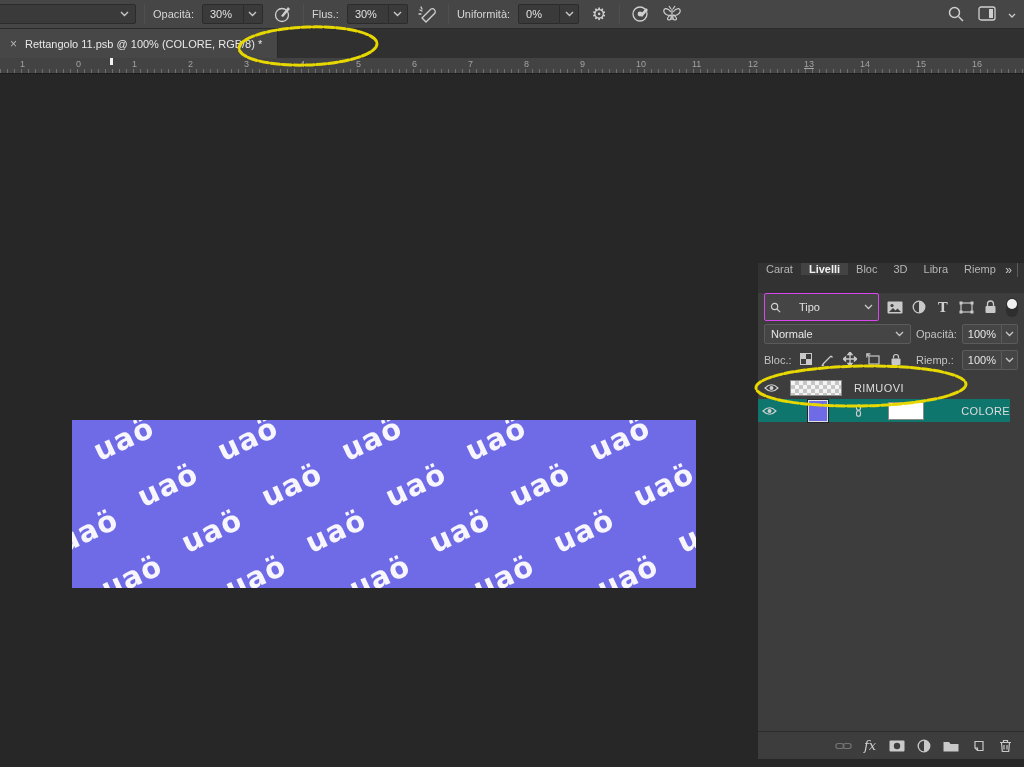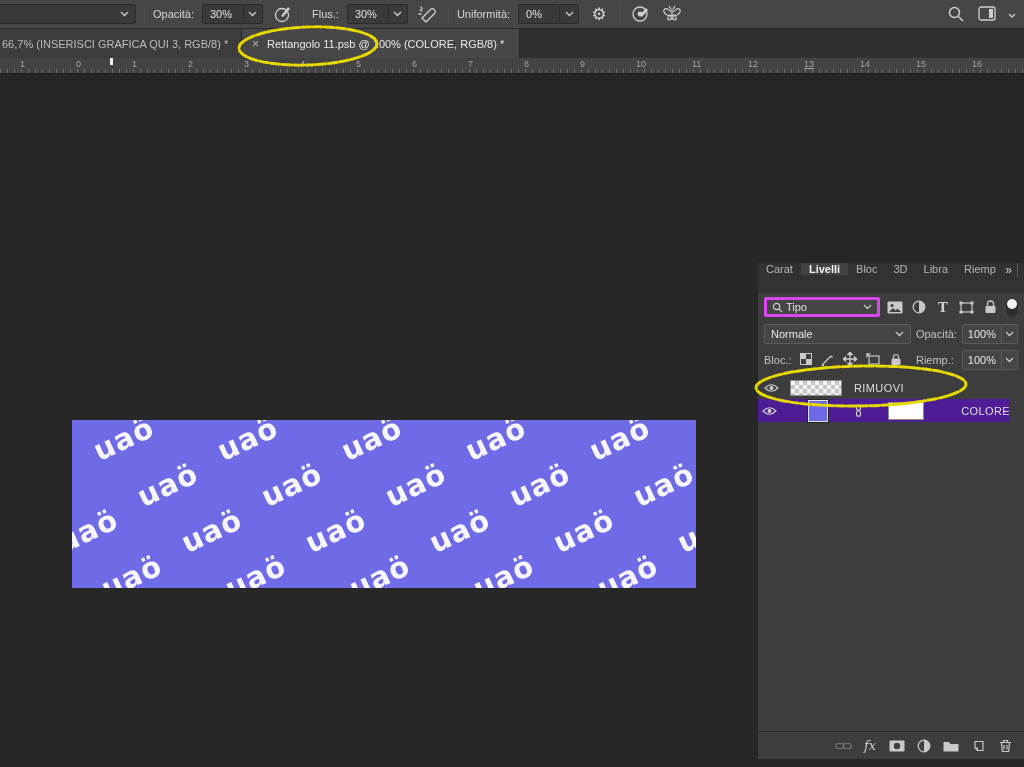--- a/index.html
+++ b/index.html
@@ -84,22 +84,22 @@
   .panel-tab {
     display:flex; align-items:center; padding:0 8px; color:#b5b5b5; white-space:nowrap;
   }
   .panel-tab.active { background:#434343; color:#f0f0f0; font-weight:bold; }
   .panel-tabs-right { display:flex; align-items:center; margin-left:auto; gap:6px; padding-right:6px; color:#c9c9c9; }
   .overflow-chevrons { font-size:12px; letter-spacing:-1px; }
   .tabs-divider { width:1px; height:14px; background:#5c5c5c; }
 
   .filter-row { height:28px; display:flex; align-items:center; padding:0 6px; gap:7px; }
   .filter-field {
-    width:116px; height:20px; background:#454545; border:3px solid #d946ef; border-radius:2px;
-    display:flex; align-items:center; gap:3px; padding:0 5px; color:#e0e0e0;
+    width:116px; height:28px; background:#454545; border:1px solid #d946ef; border-radius:2px;
+    display:flex; align-items:center; gap:18px; padding:0 5px; color:#e0e0e0;
   }
   .filter-field .grow { flex:1; }
   .f-icon { display:inline-flex; width:17px; height:17px; align-items:center; justify-content:center; }
   .type-glyph { font-weight:bold; font-size:13px; color:#cfcfcf; font-family:"DejaVu Serif",serif; }
   .filter-toggle {
     margin-left:auto; width:12px; height:19px; background:#2e2e2e; border-radius:6px;
     display:flex; align-items:flex-start; justify-content:center; padding-top:1px;
   }
   .filter-toggle .dot { width:10px; height:10px; border-radius:50%; background:#f2f2f2; }
 
@@ -117,21 +117,21 @@
   .mini-chev {
     width:16px; height:20px; background:#454545; border:1px solid #5b5b5b; border-left:none;
     border-radius:0 2px 2px 0; display:flex; align-items:center; justify-content:center;
   }
   .lock-row { height:26px; display:flex; align-items:center; padding:0 6px; gap:8px; }
   .lock-icons { display:flex; align-items:center; gap:9px; }
   .push-right { margin-left:auto; }
 
   .layers-list { margin-top:3px; }
   .layer-row { position:relative; height:23px; display:flex; align-items:center; }
-  .layer-row.selected { background:#4c1d95; width:252px;gap:25px; }
+  .layer-row.selected { background:#0f766e; width:252px;gap:25px; }
   .eye-cell { width:26px; display:flex; justify-content:center; }
   .thumb-checker {
     width:52px; height:16px; margin-left:6px;
     background:repeating-conic-gradient(#c6c6c6 0% 25%, #f4f4f4 0% 50%);
     background-size:8px 8px; border:1px solid #8a8a8a;
   }
   .layer-name { margin-left:12px; color:#dedede; letter-spacing:.4px; }
   .thumb-color {
     width:22px; height:22px; margin-left:2px; border:1px solid #e0e0e0; outline:1px solid #262626;
   }
@@ -235,23 +235,20 @@
       </svg>
     </span>
     <span>
       <svg width="8" height="5">
           <path d="M1 1l3 3 3-3" stroke="#c8c8c8" stroke-width="1.3" fill="none"></path>
         </svg>
     </span>
   </div>
 
   <div class="tab-bar">
-    <div class="doc-tab inactive">
-      <span>66,7% (INSERISCI GRAFICA QUI 3, RGB/8) *</span>
-    </div>
     <div class="doc-tab active">
       <span class="tab-close">×</span>
       <span>Rettangolo 11.psb @ 100% (COLORE, RGB/8) *</span>
     </div>
   </div>
 
   <div class="ruler">
     <div class="ruler-marker"></div>
   <span class="ruler-num" style="left: 20px;">1</span>
       <span class="ruler-num" style="left: 76px;">0</span>

